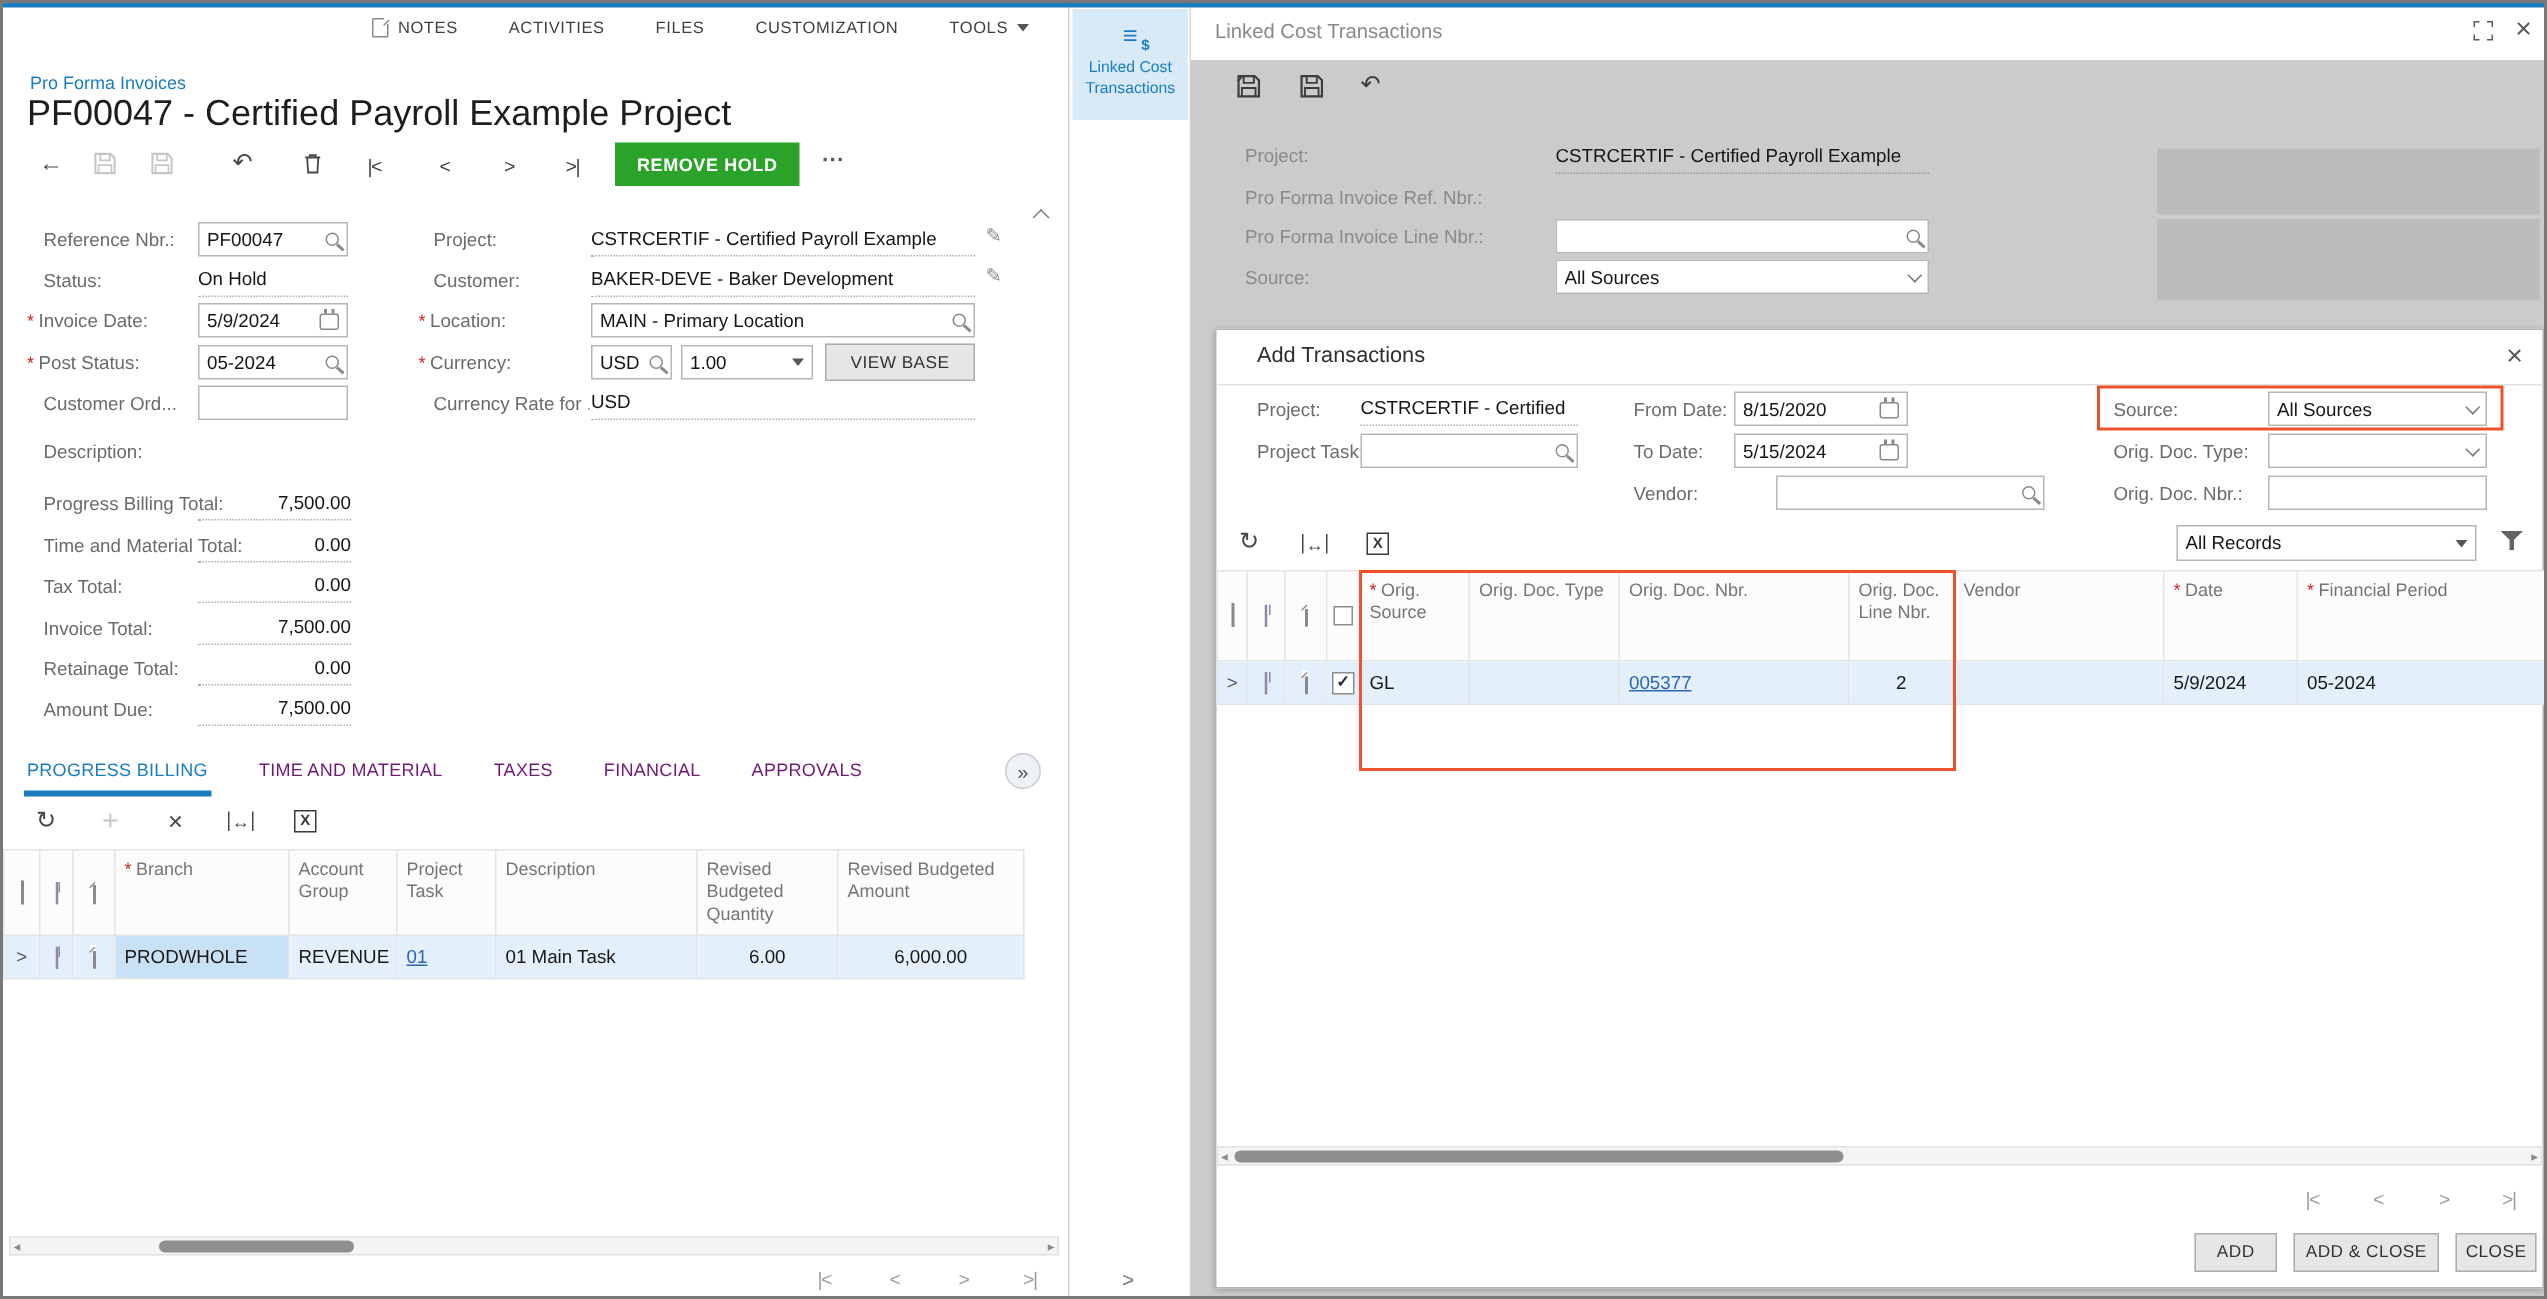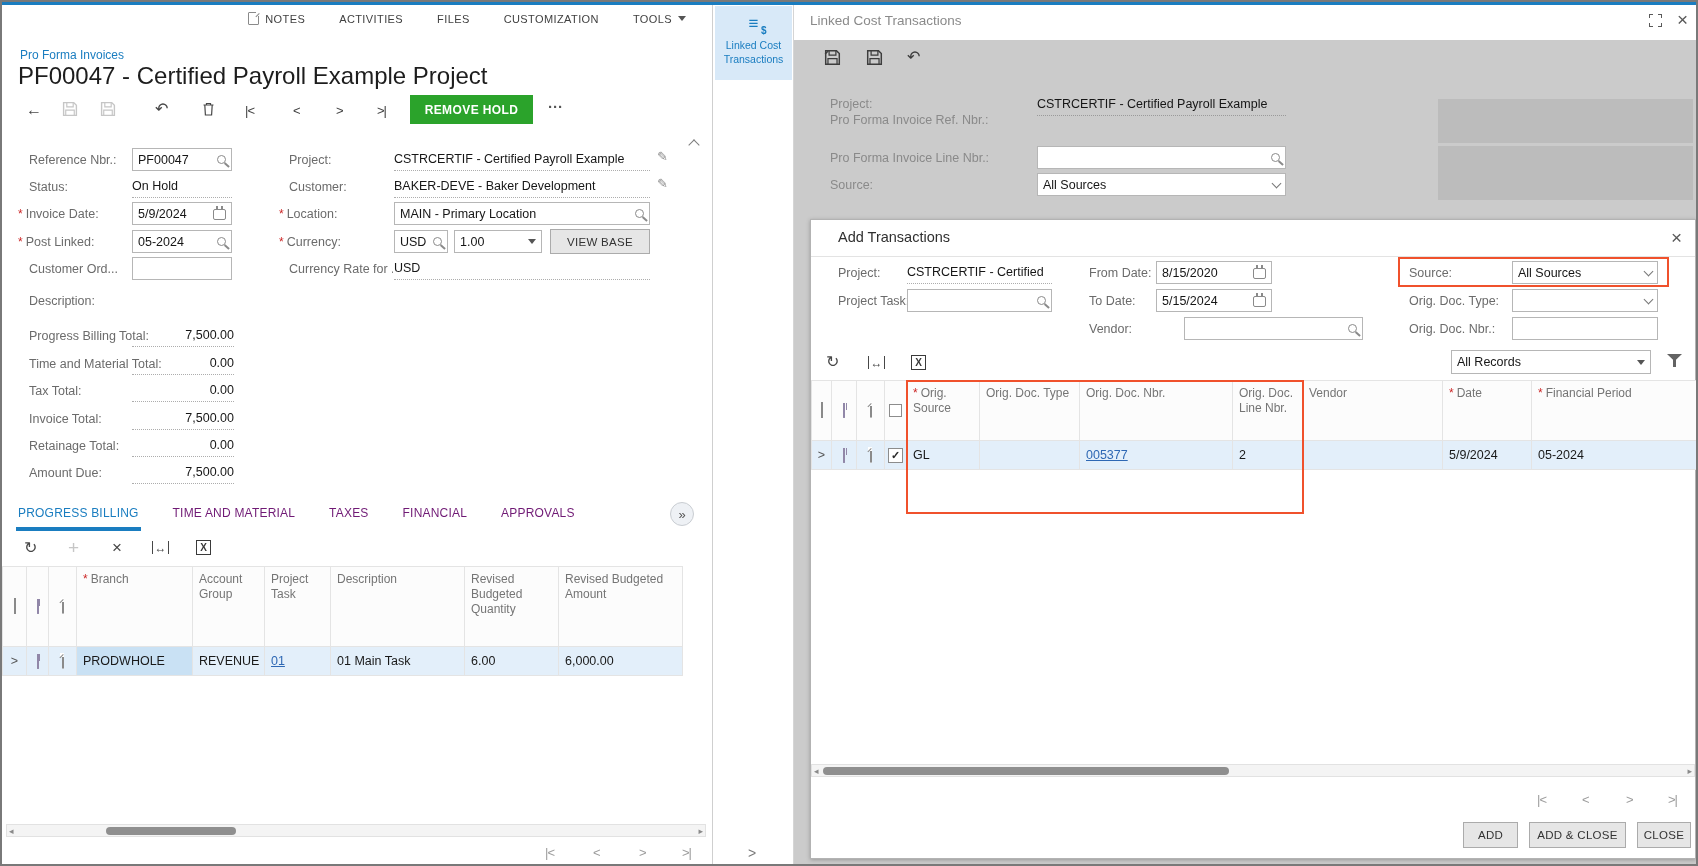--- a/index.html
+++ b/index.html
@@ -52,21 +52,21 @@
   .tabs{position:absolute;left:14px;top:496px;height:33px;display:flex;gap:30px}
   .tab{display:flex;align-items:center;padding:0 2px;font-size:12px;letter-spacing:.2px;color:#701a75;border-bottom:4px solid transparent;cursor:pointer;white-space:nowrap}
   .tab.active{color:#1a7dc0;border-bottom-color:#1a7dc0}
   .more-tabs{position:absolute;left:668px;top:500px;width:24px;height:24px;border-radius:50%;background:#eef1f5;border:1px solid #c9cdd2;display:flex;align-items:center;justify-content:center;color:#555;font-size:13px;cursor:pointer}
   table.grid{border-collapse:collapse;table-layout:fixed;background:#fff}
   .grid th,.grid td{border:1px solid #e4e4e4;font-weight:400;overflow:hidden}
   .grid th{color:#757575;font-size:12px;text-align:left;vertical-align:top;padding:5px 6px;background:#fcfcfc;line-height:1.25}
   .grid td{font-size:12.5px;color:#191919;padding:0 6px;height:29px;white-space:nowrap}
   .grid .cicon{text-align:center;vertical-align:middle;padding:2px}
   .grid .cicon>*{margin:0 auto}
-  .num{text-align:left}
+  .num{text-align:center}
   .selrow td{background:#e3effa}
   .selcell{background:#c9e1f4 !important}
   .hscroll{position:absolute;height:13px;background:#f4f4f4;border:1px solid #e2e2e2;display:flex;align-items:center}
   .hscroll .thumb{position:absolute;top:2px;height:8px;background:#8f8f8f;border-radius:4px}
   .hscroll .end{position:absolute;font-size:9px;color:#8a8a8a;top:1px}
   .navg{position:absolute;font-size:13px;color:#9c9c9c;letter-spacing:-1px;cursor:pointer}
   .navg.dark{color:#3f3f3f}
   
   .side-tab{position:absolute;left:713px;top:4px;width:77px;height:74px;background:#d8e9f8;display:flex;flex-direction:column;align-items:center;padding-top:9px;cursor:pointer}
   .lct-ic{position:relative;color:#1a7dc0;font-size:17px;line-height:1;height:20px}
@@ -170,21 +170,21 @@
     <div class="lbl" style="left:27px;top:173px;width:100px">Status:</div>
     <div class="ro" style="left:130px;top:173px;width:100px">On Hold</div>
     <div class="lbl req" style="left:16px;top:200px;width:111px">
         <span>Invoice Date:</span>
       </div>
     <div class="inp" style="left:130px;top:200px;width:100px">
       <span class="txt">5/9/2024</span>
         <span class="cal"></span>
     </div>
     <div class="lbl req" style="left:16px;top:228px;width:111px">
-        <span>Post Linked:</span>
+        <span>Post Status:</span>
       </div>
     <div class="inp" style="left:130px;top:228px;width:100px">
       <span class="txt">05-2024</span>
         <span class="mag"></span>
     </div>
     <div class="lbl" style="left:27px;top:255px;width:100px">Customer Ord...</div>
     <div class="inp" style="left:130px;top:255px;width:100px">
       <span class="txt"></span>
     </div>
     <div class="lbl" style="left:27px;top:287px;width:100px">Description:</div>
@@ -271,21 +271,21 @@
           <col style="width:22px">
           <col style="width:28px">
           <col style="width:116px">
           <col style="width:72px">
           <col style="width:66px">
           <col style="width:134px">
           <col style="width:94px">
           <col style="width:124px">
         </colgroup>
       <tbody>
-          <tr style="height:80px">
+          <tr style="height:57px">
         <th class="cicon"><span class="stack"></span></th>
         <th class="cicon"><span class="clip"></span></th>
         <th class="cicon"><span class="doc"></span></th>
         <th><span class="req" style="display:inline"></span><span>Branch</span></th>
         <th>Account Group</th>
         <th>Project Task</th>
         <th>Description</th>
         <th class="num">Revised Budgeted Quantity</th>
         <th class="num">Revised Budgeted Amount</th>
       </tr>
@@ -346,21 +346,21 @@
       </span>
       <span class="ic glyph" style="left:113px;top:9px;color:#3d3d3d">
           <i>↶</i>
         </span>
 
       <div class="gblock" style="left:644px;top:59px;width:255px;height:44px"></div>
       <div class="gblock" style="left:644px;top:106px;width:255px;height:54px"></div>
 
       <div class="pf-lbl" style="left:36px;top:52px">Project:</div>
       <div class="pf-ro" style="left:243px;top:52px;width:249px">CSTRCERTIF - Certified Payroll Example</div>
-      <div class="pf-lbl" style="left:36px;top:68px">Pro Forma Invoice Ref. Nbr.:</div>
+      <div class="pf-lbl" style="left:36px;top:80px">Pro Forma Invoice Ref. Nbr.:</div>
       <div class="pf-lbl" style="left:36px;top:106px">Pro Forma Invoice Line Nbr.:</div>
       <div class="inp" style="left:243px;top:106px;width:249px">
         <span class="txt"></span>
           <span class="mag"></span>
       </div>
       <div class="pf-lbl" style="left:36px;top:133px">Source:</div>
       <div class="inp" style="left:243px;top:133px;width:249px">
         <span class="txt">All Sources</span>
           <span class="chev"></span>
       </div>

